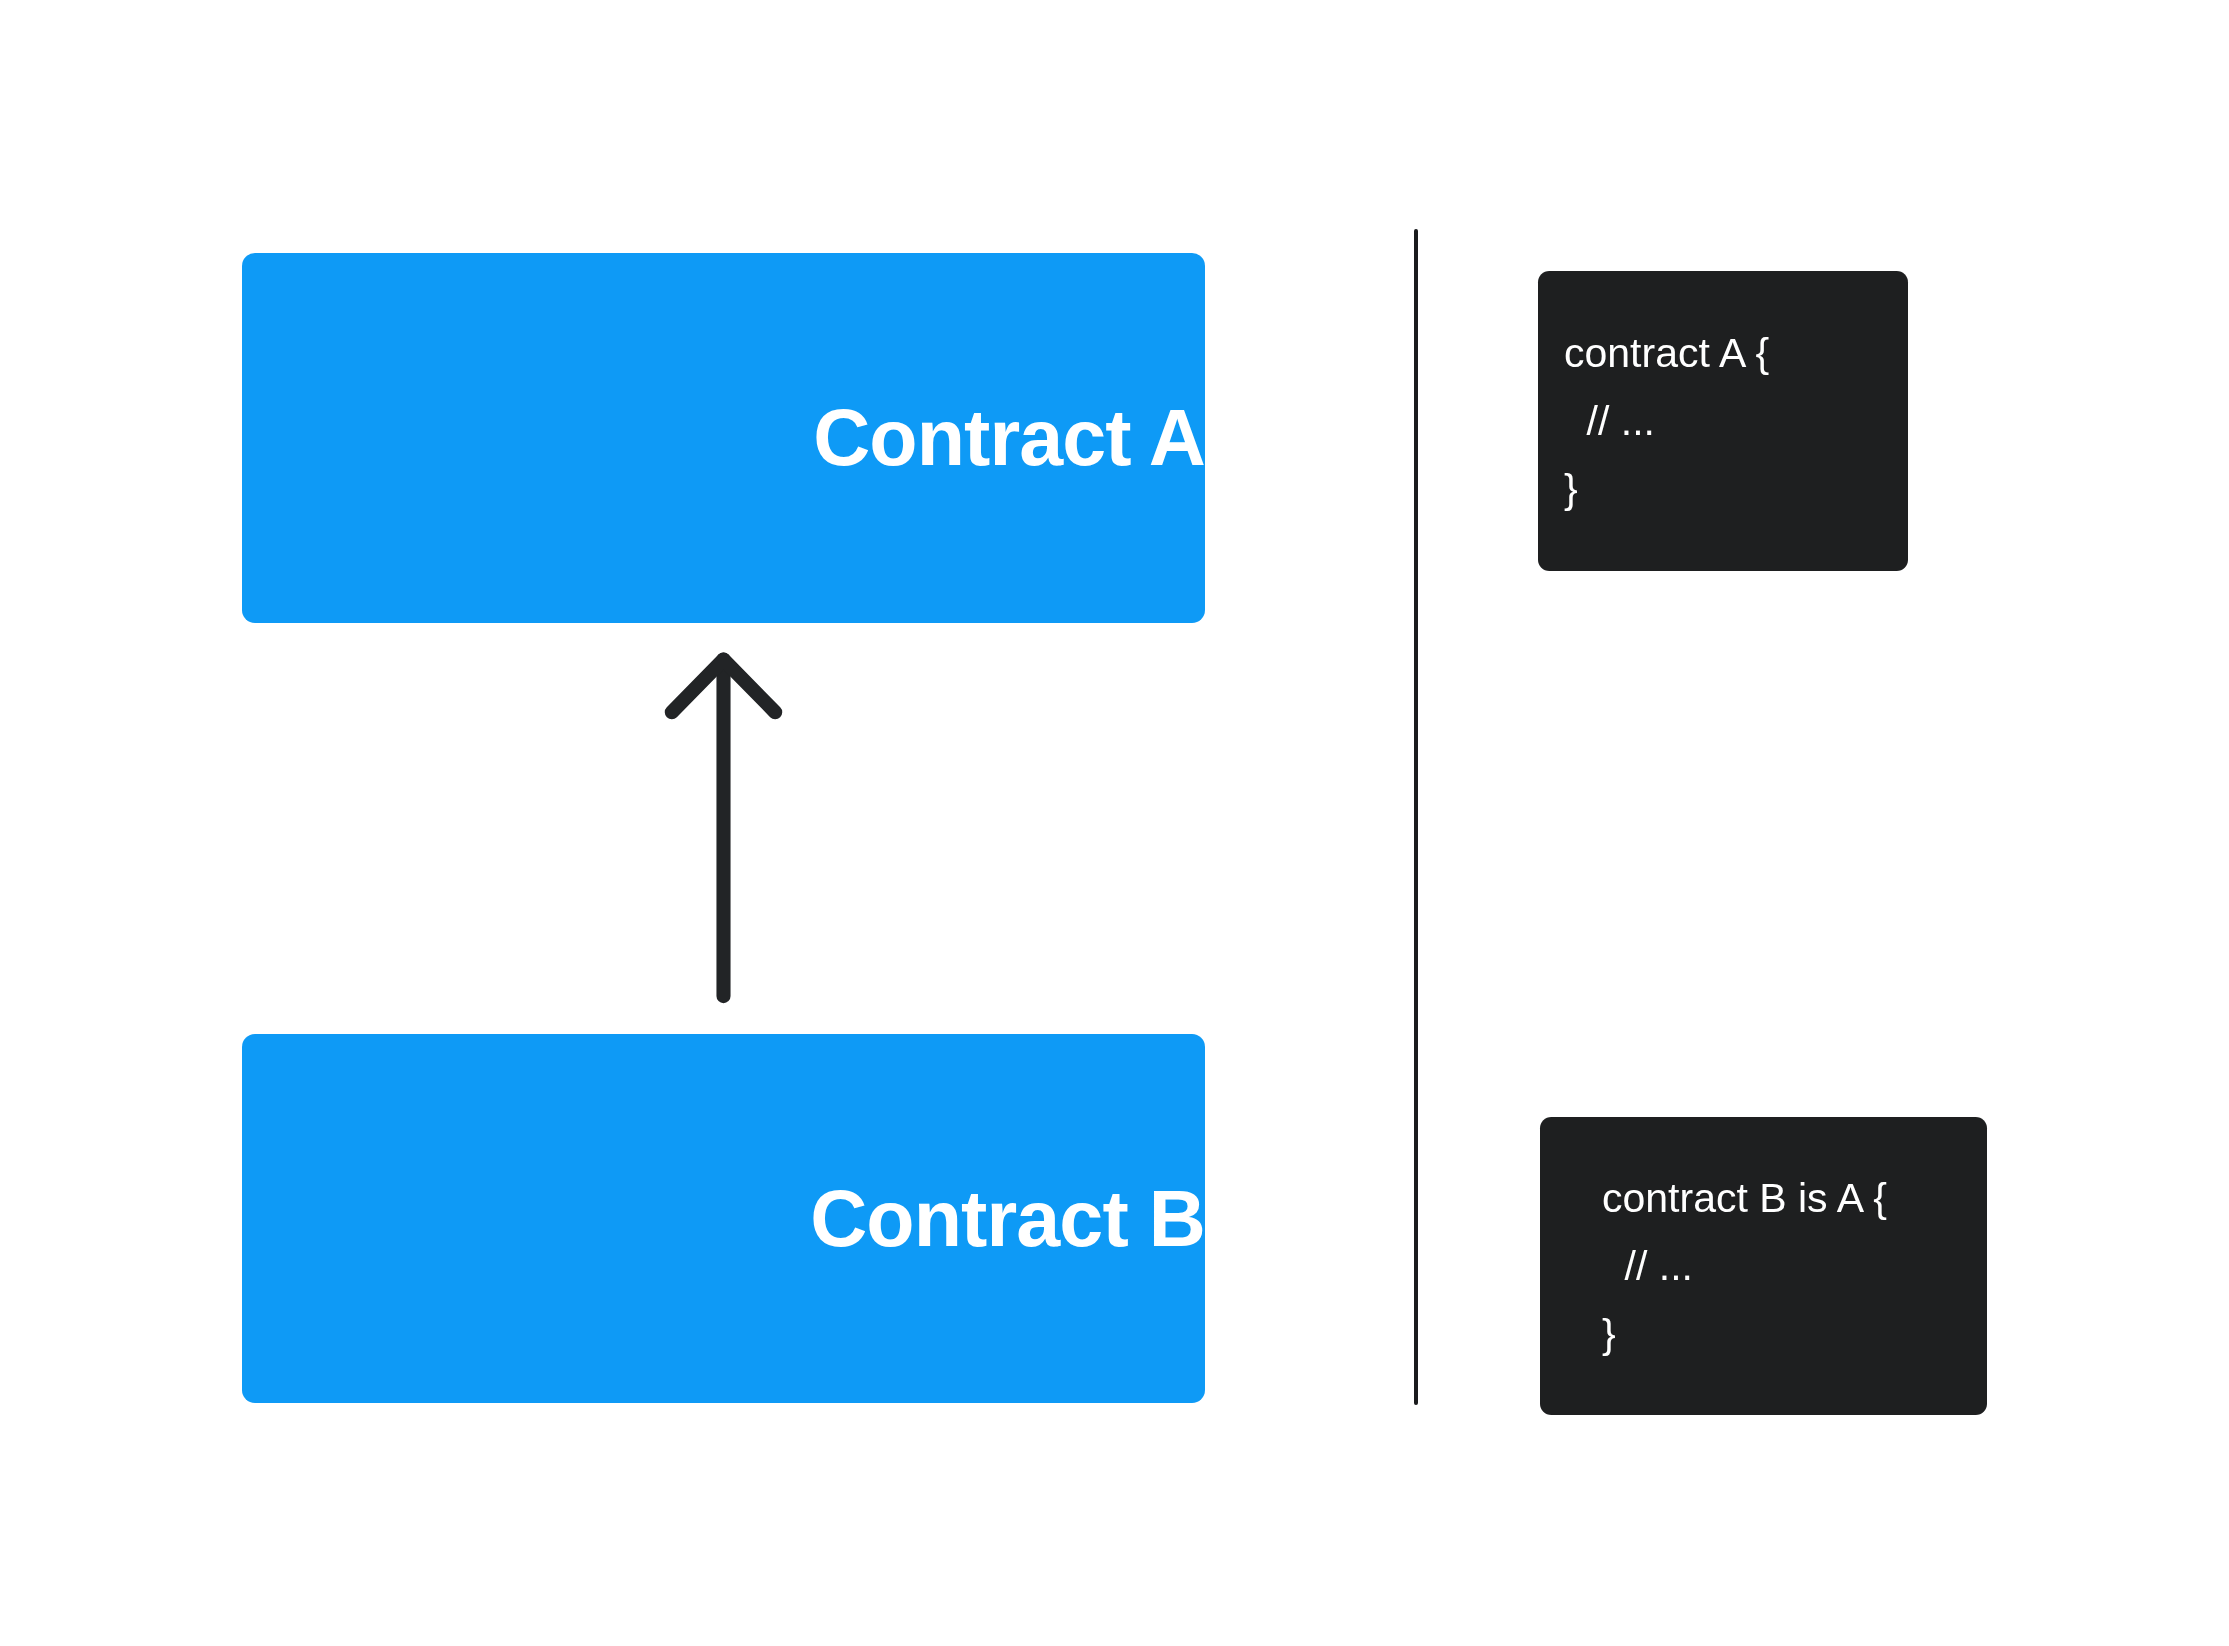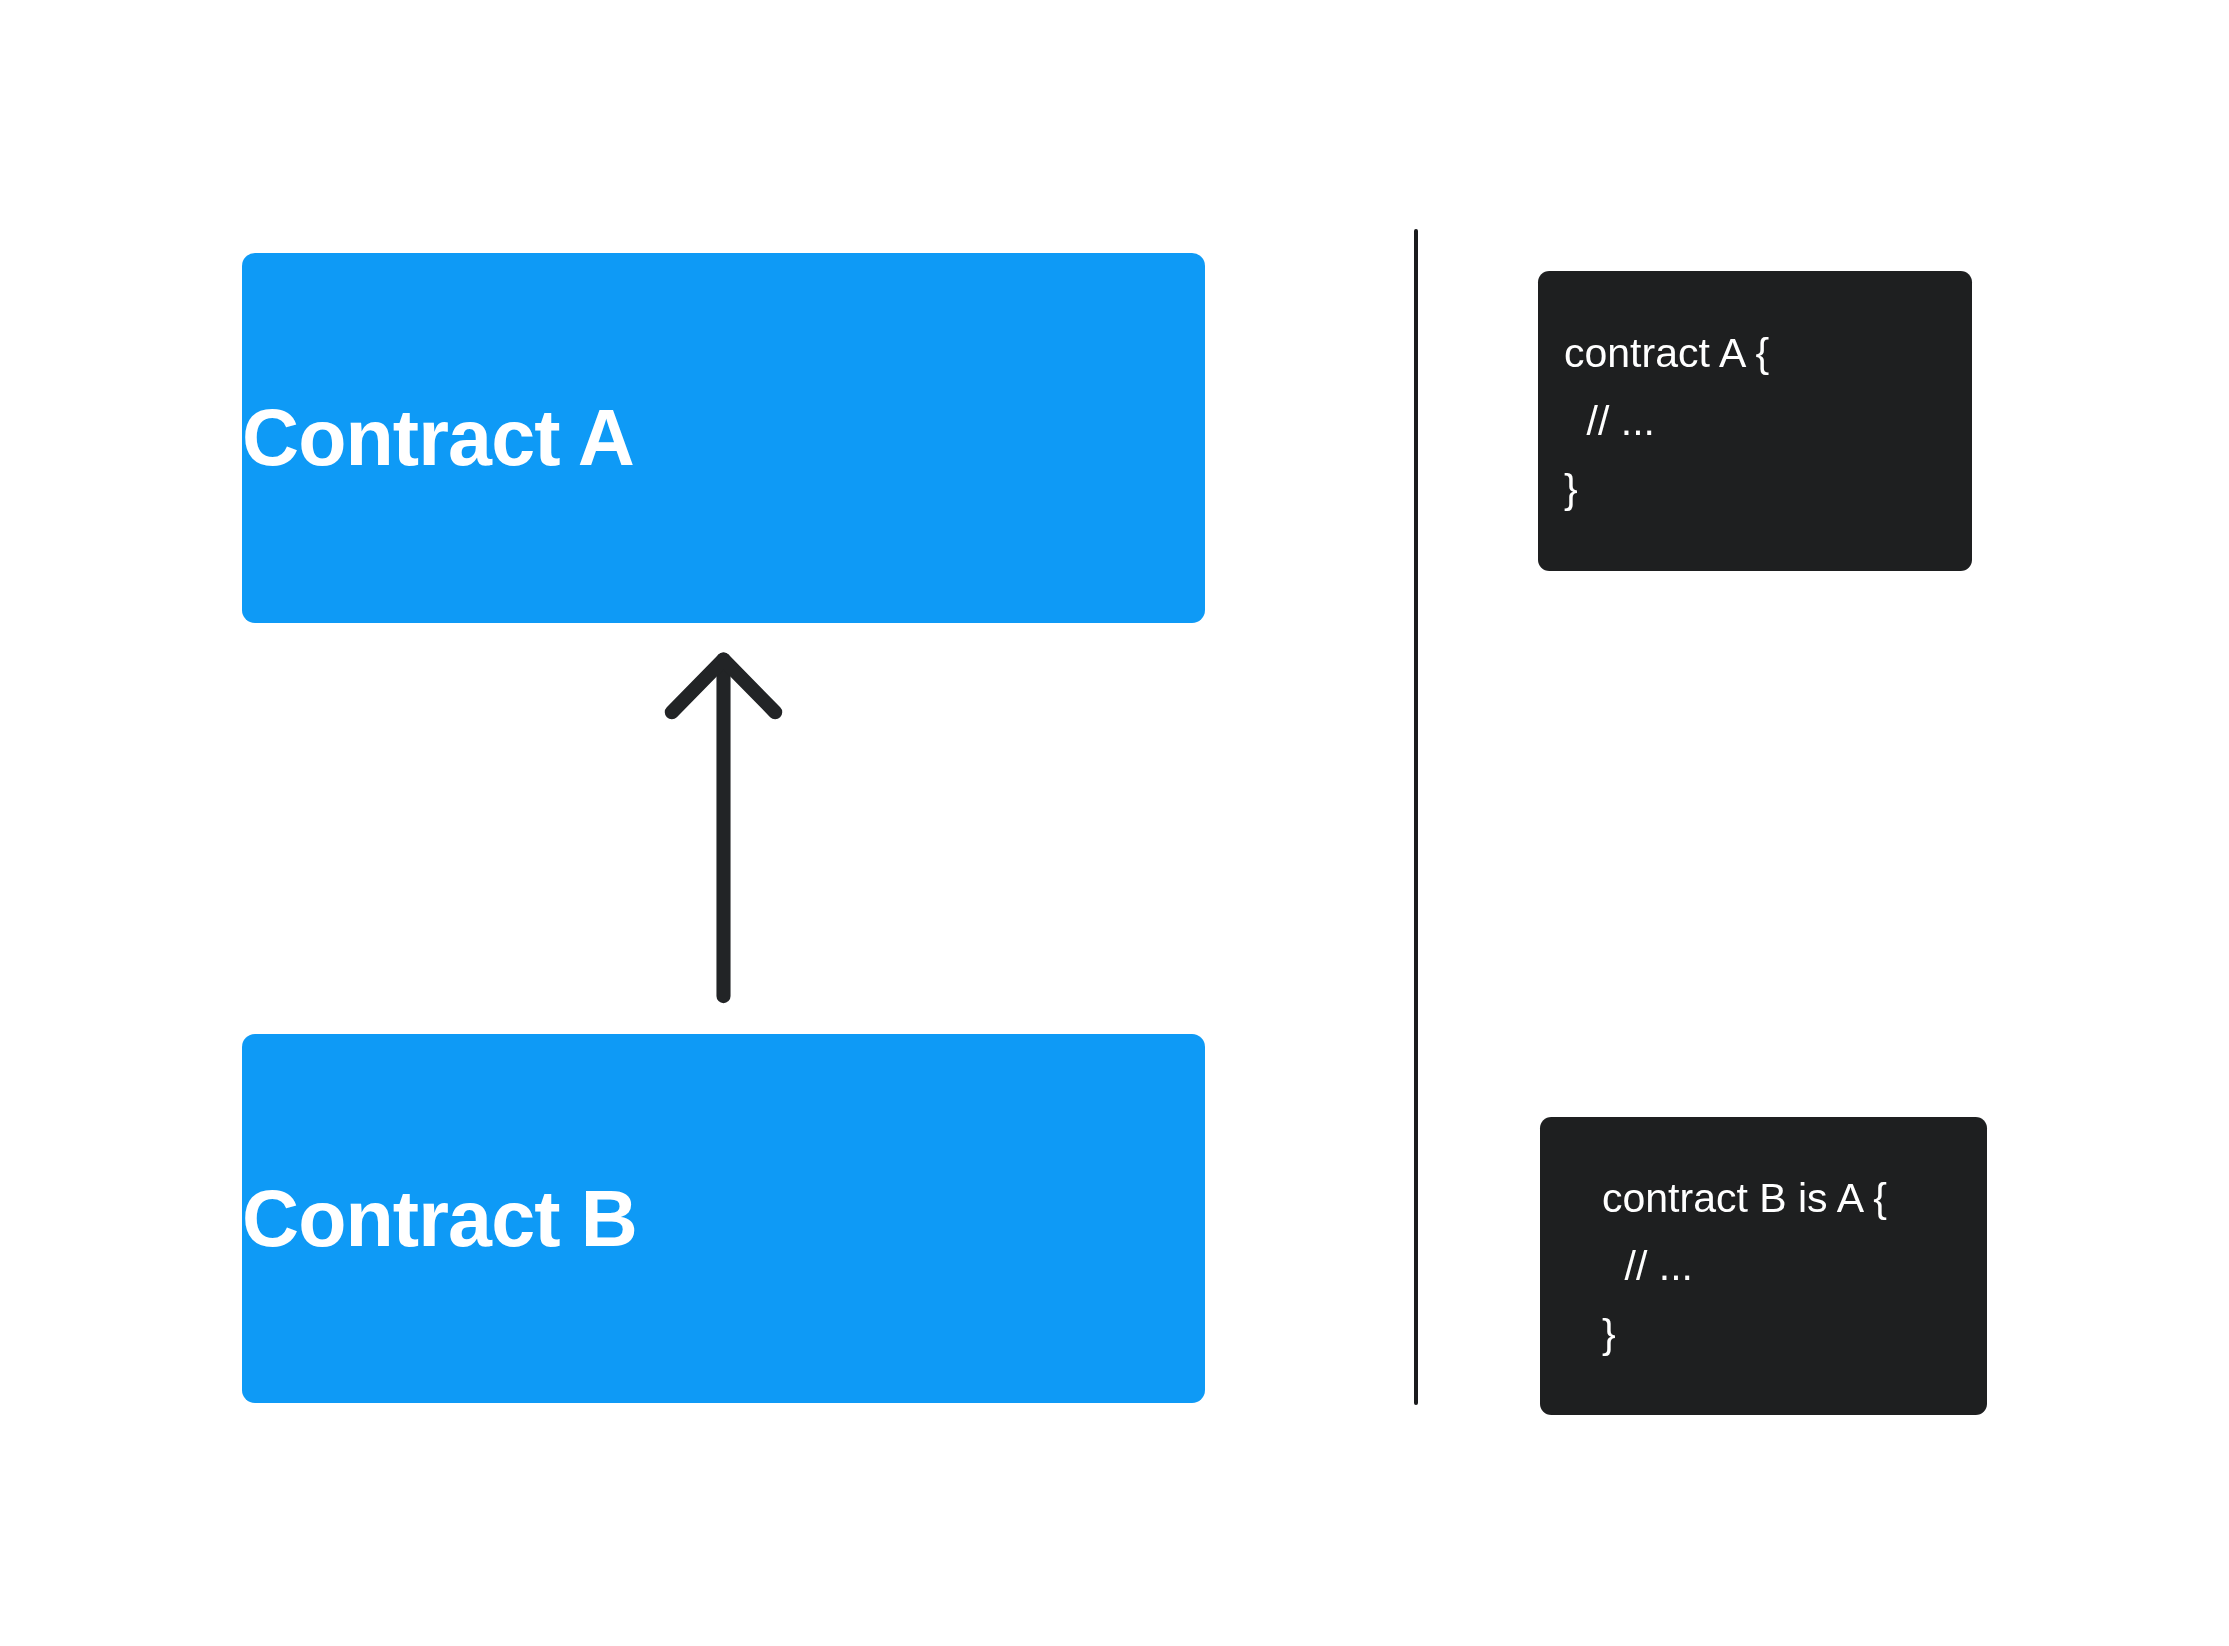--- a/index.html
+++ b/index.html
@@ -16,21 +16,21 @@
     font-family: "Liberation Sans", "DejaVu Sans", sans-serif;
   }
   .node {
     position: absolute;
     left: 242px;
     width: 963px;
     background: #0E9AF6;
     border-radius: 13px;
     display: flex;
     align-items: center;
-    justify-content: flex-start;
+    justify-content: flex-end;
   }
   .node-a { top: 253px; height: 370px; }
   .node-b { top: 1034px; height: 369px; }
   .node-label {
     color: #ffffff;
     font-size: 79px;
     font-weight: 700;
     letter-spacing: -0.9px;
     white-space: nowrap;
   }
@@ -54,21 +54,21 @@
     position: absolute;
     background: #1E1F20;
     border-radius: 11.3px;
     display: flex;
     flex-direction: column;
     justify-content: center;
     padding-left: 62px;
     box-sizing: border-box;
     color: #ffffff;
   }
-  .code-box-a { left: 1538px; top: 271px;  width: 434px; height: 300px; padding-left: 26px; }
+  .code-box-a { left: 1538px; top: 271px;  width: 370px; height: 300px; padding-left: 26px; }
   .code-box-b { left: 1540px; top: 1083px; width: 447px; height: 298px; margin-top: 34px; }
   .code-line {
     font-size: 41px;
     line-height: 68px;
     height: 68px;
     white-space: pre;
     color: #ffffff;
   }
   .code-line.indent { padding-left: 22.6px; }
 </style>

